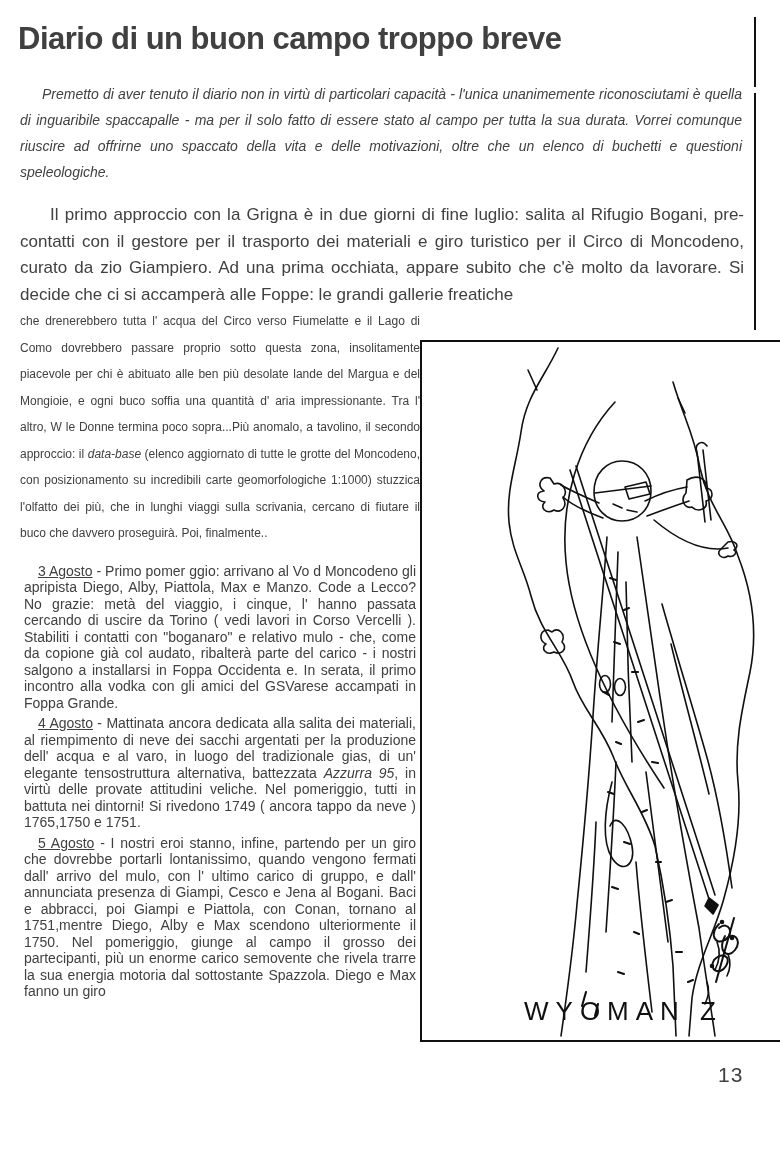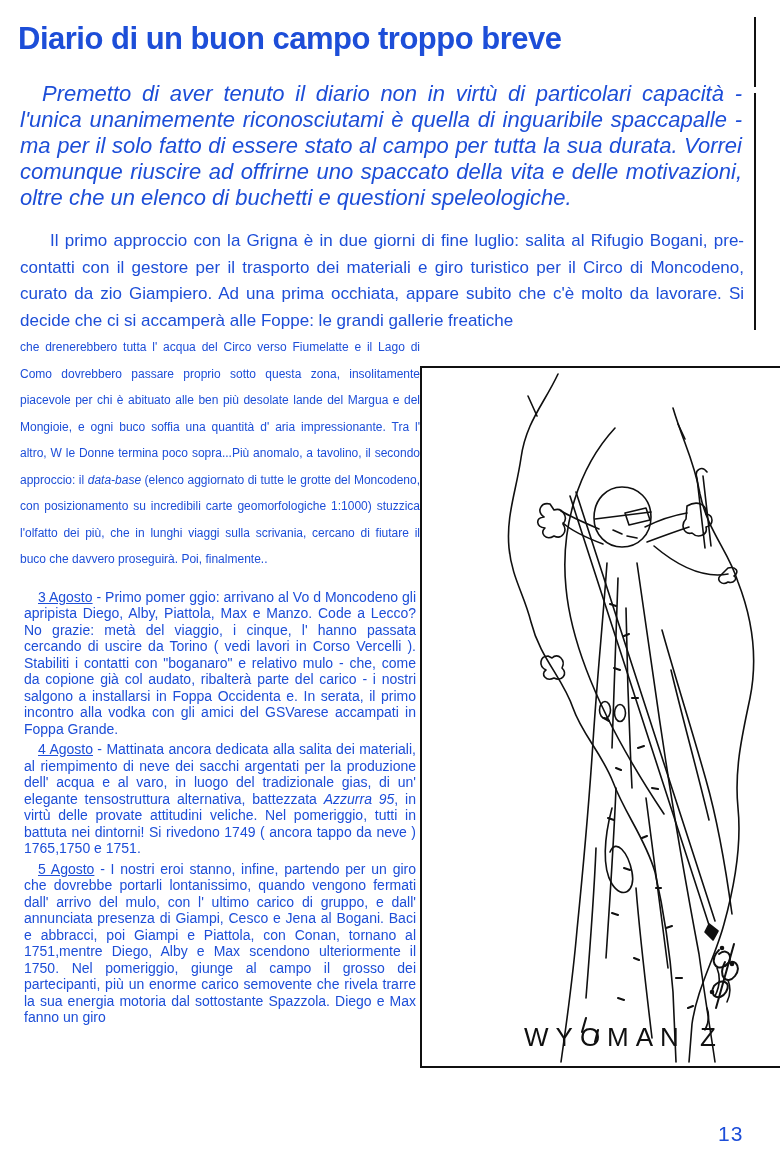--- a/index.html
+++ b/index.html
@@ -1,38 +1,38 @@
 <!DOCTYPE html>
 <html><head>
 <meta charset="utf-8">
 <style>
   html,body{margin:0;padding:0;}
   body{background:#777;}
   .page{
     position:relative;
     width:780px;height:1155px;
     background:#ffffff;
-    color:#1d4ed8;
+    color:#404040;
     font-family:"Liberation Sans",sans-serif;
     overflow:hidden;
     margin:0 auto;
   }
   .title{
     margin:0;padding:22px 0 0 18px;
     font-size:31px;font-weight:bold;letter-spacing:-0.5px;
     line-height:34px;
   }
   .author{
     margin:13px 58px 0 0;
     text-align:right;
     font-size:17px;font-weight:bold;
   }
   .intro{
     margin:25px 38px 0 20px;
-    font-size:22px;line-height:26px;
+    font-size:14px;line-height:26px;
     font-style:italic;
     text-align:justify;text-indent:22px;
   }
   .para-full{
     margin:17px 36px 0 20px;
     font-size:17px;line-height:26.5px;
     text-align:justify;text-indent:30px;
   }
   .columns{display:flex;margin:0 0 0 20px;align-items:flex-start;}
   .left-col{width:400px;flex:0 0 400px;}
@@ -51,21 +51,21 @@
   .right-col{flex:1;display:flex;justify-content:flex-end;}
   .figure-frame{
     margin:32px 8px 0 0;
     width:324px;height:698px;
     border:2.5px solid #101010;
     background:#fff;
     padding-left:44px;
   }
   .figure-frame svg{display:block;}
   .page-number{
-    position:absolute;top:1122px;left:718px;
+    position:absolute;top:1063px;left:718px;
     font-size:21px;letter-spacing:1px;
   }
   .edge-line{
     position:absolute;top:17px;left:754px;
     width:2px;height:313px;background:#111;
   }
   .edge-line .gap{
     position:absolute;top:70px;left:0;width:2px;height:6px;background:#fff;
   }
 </style>

